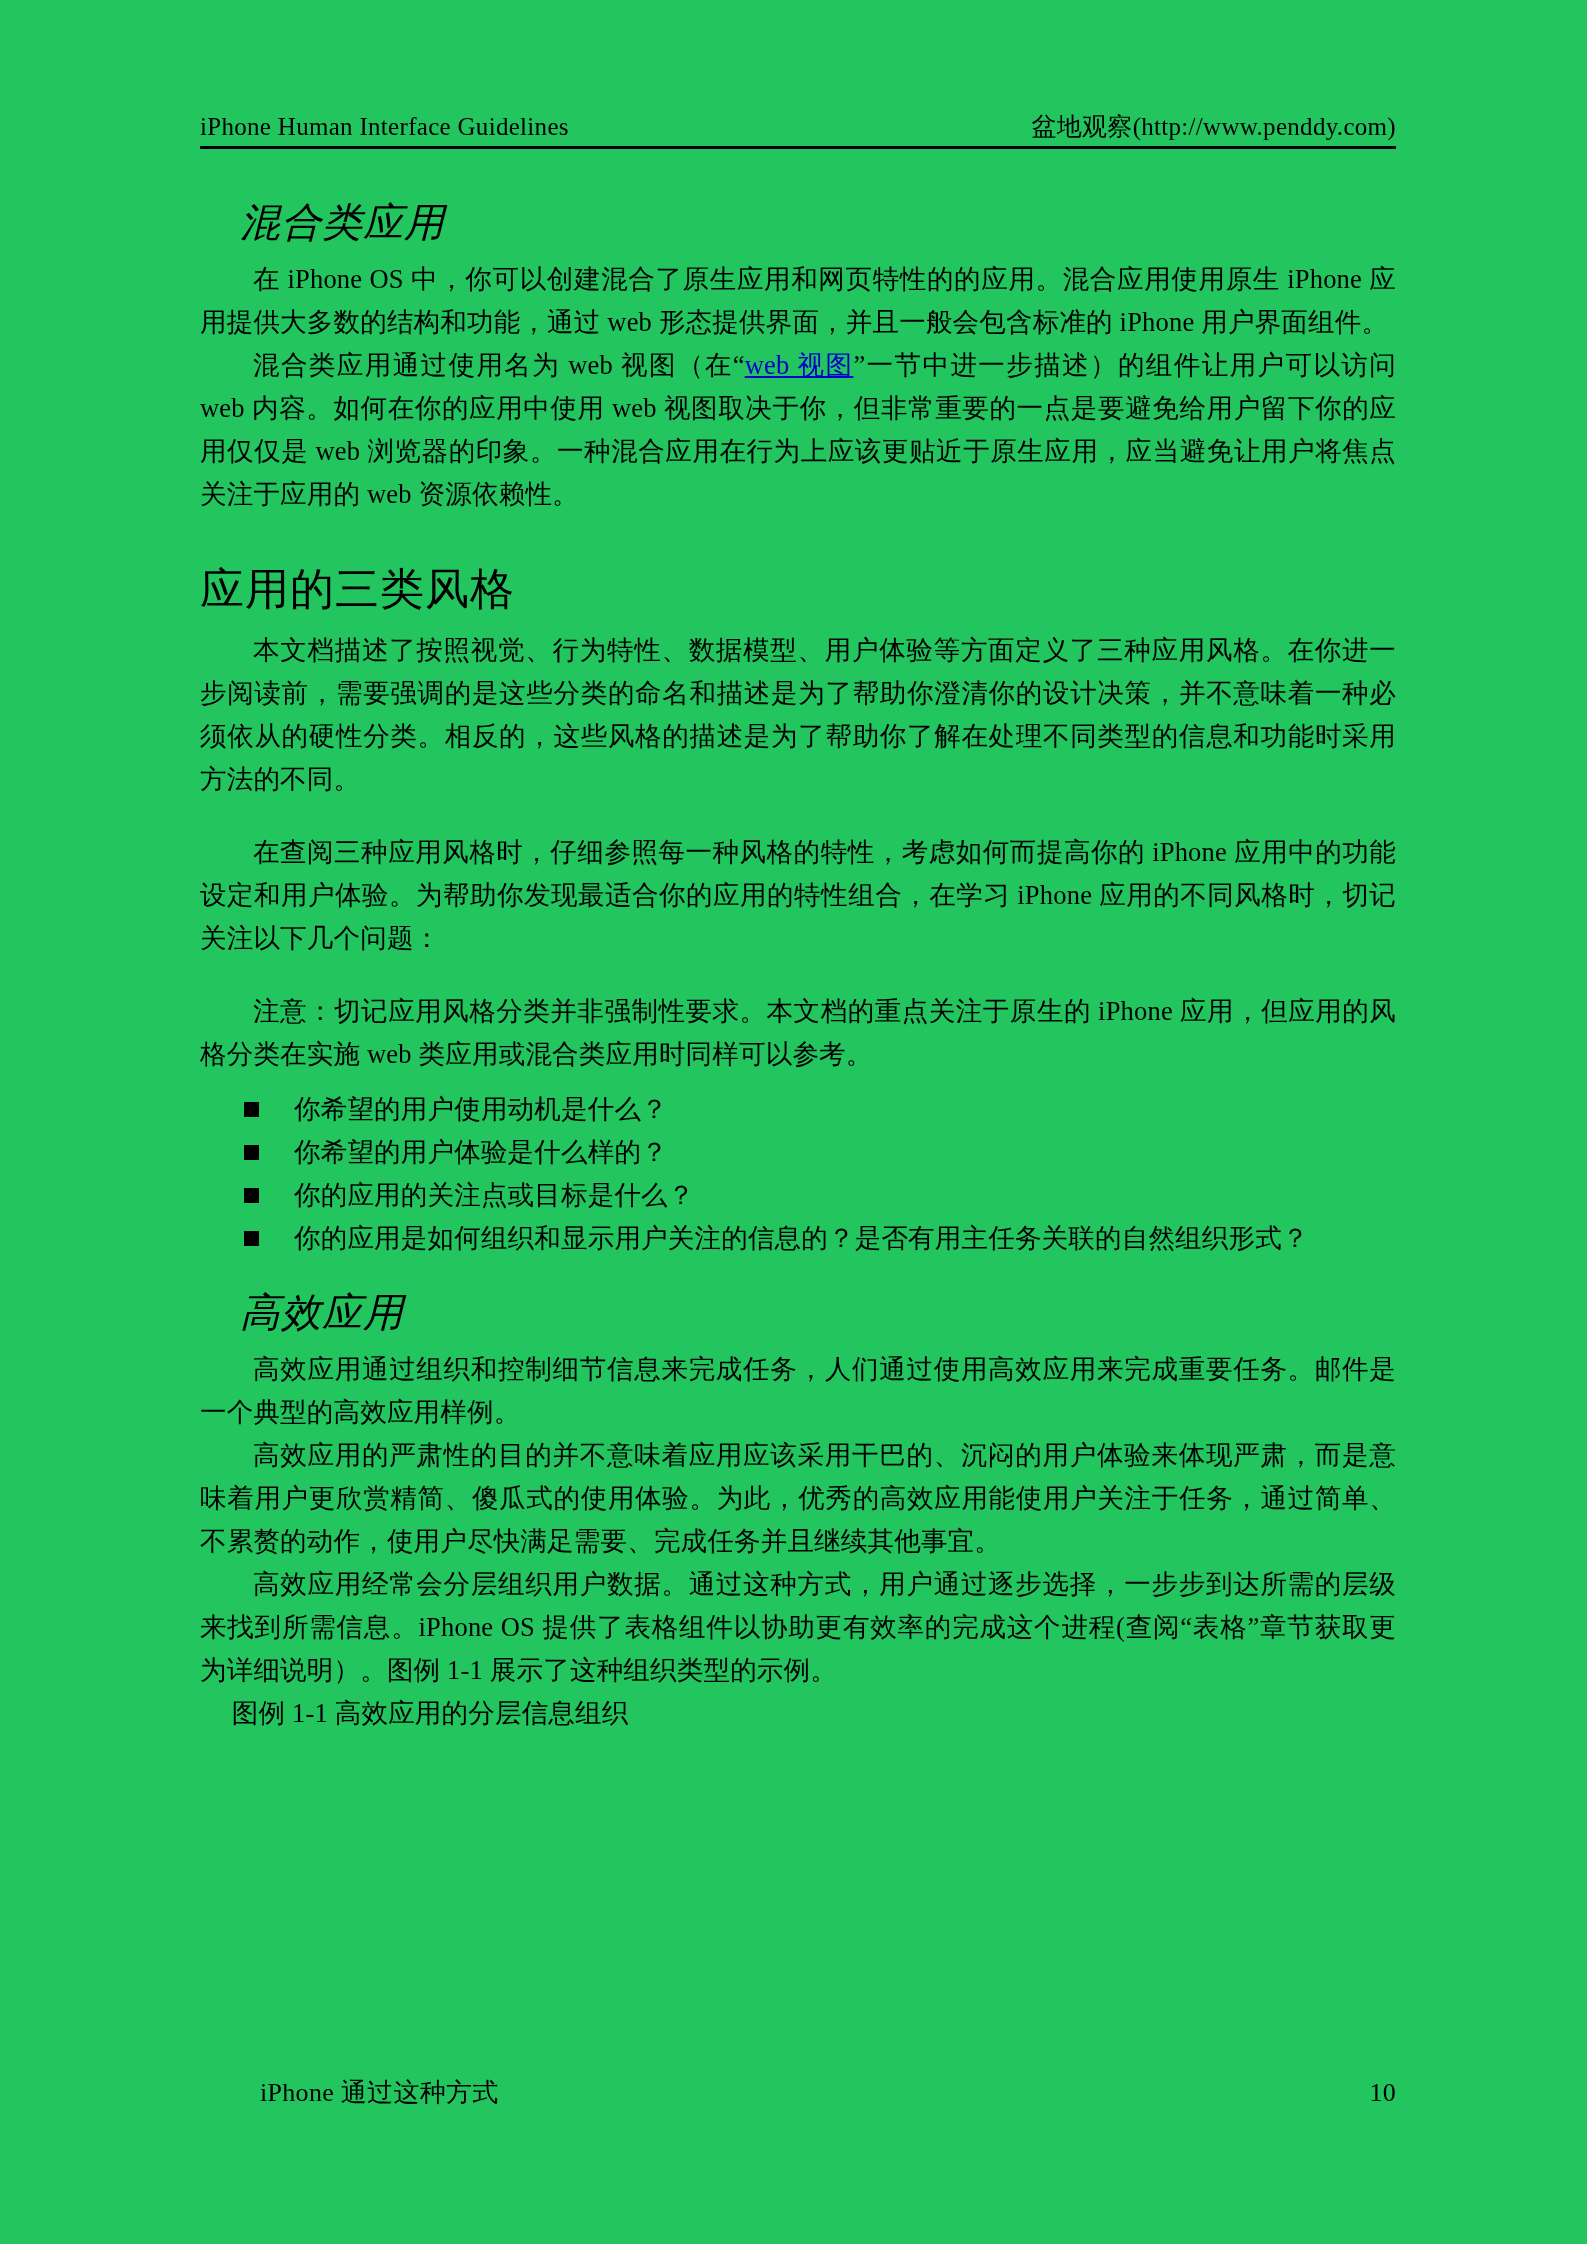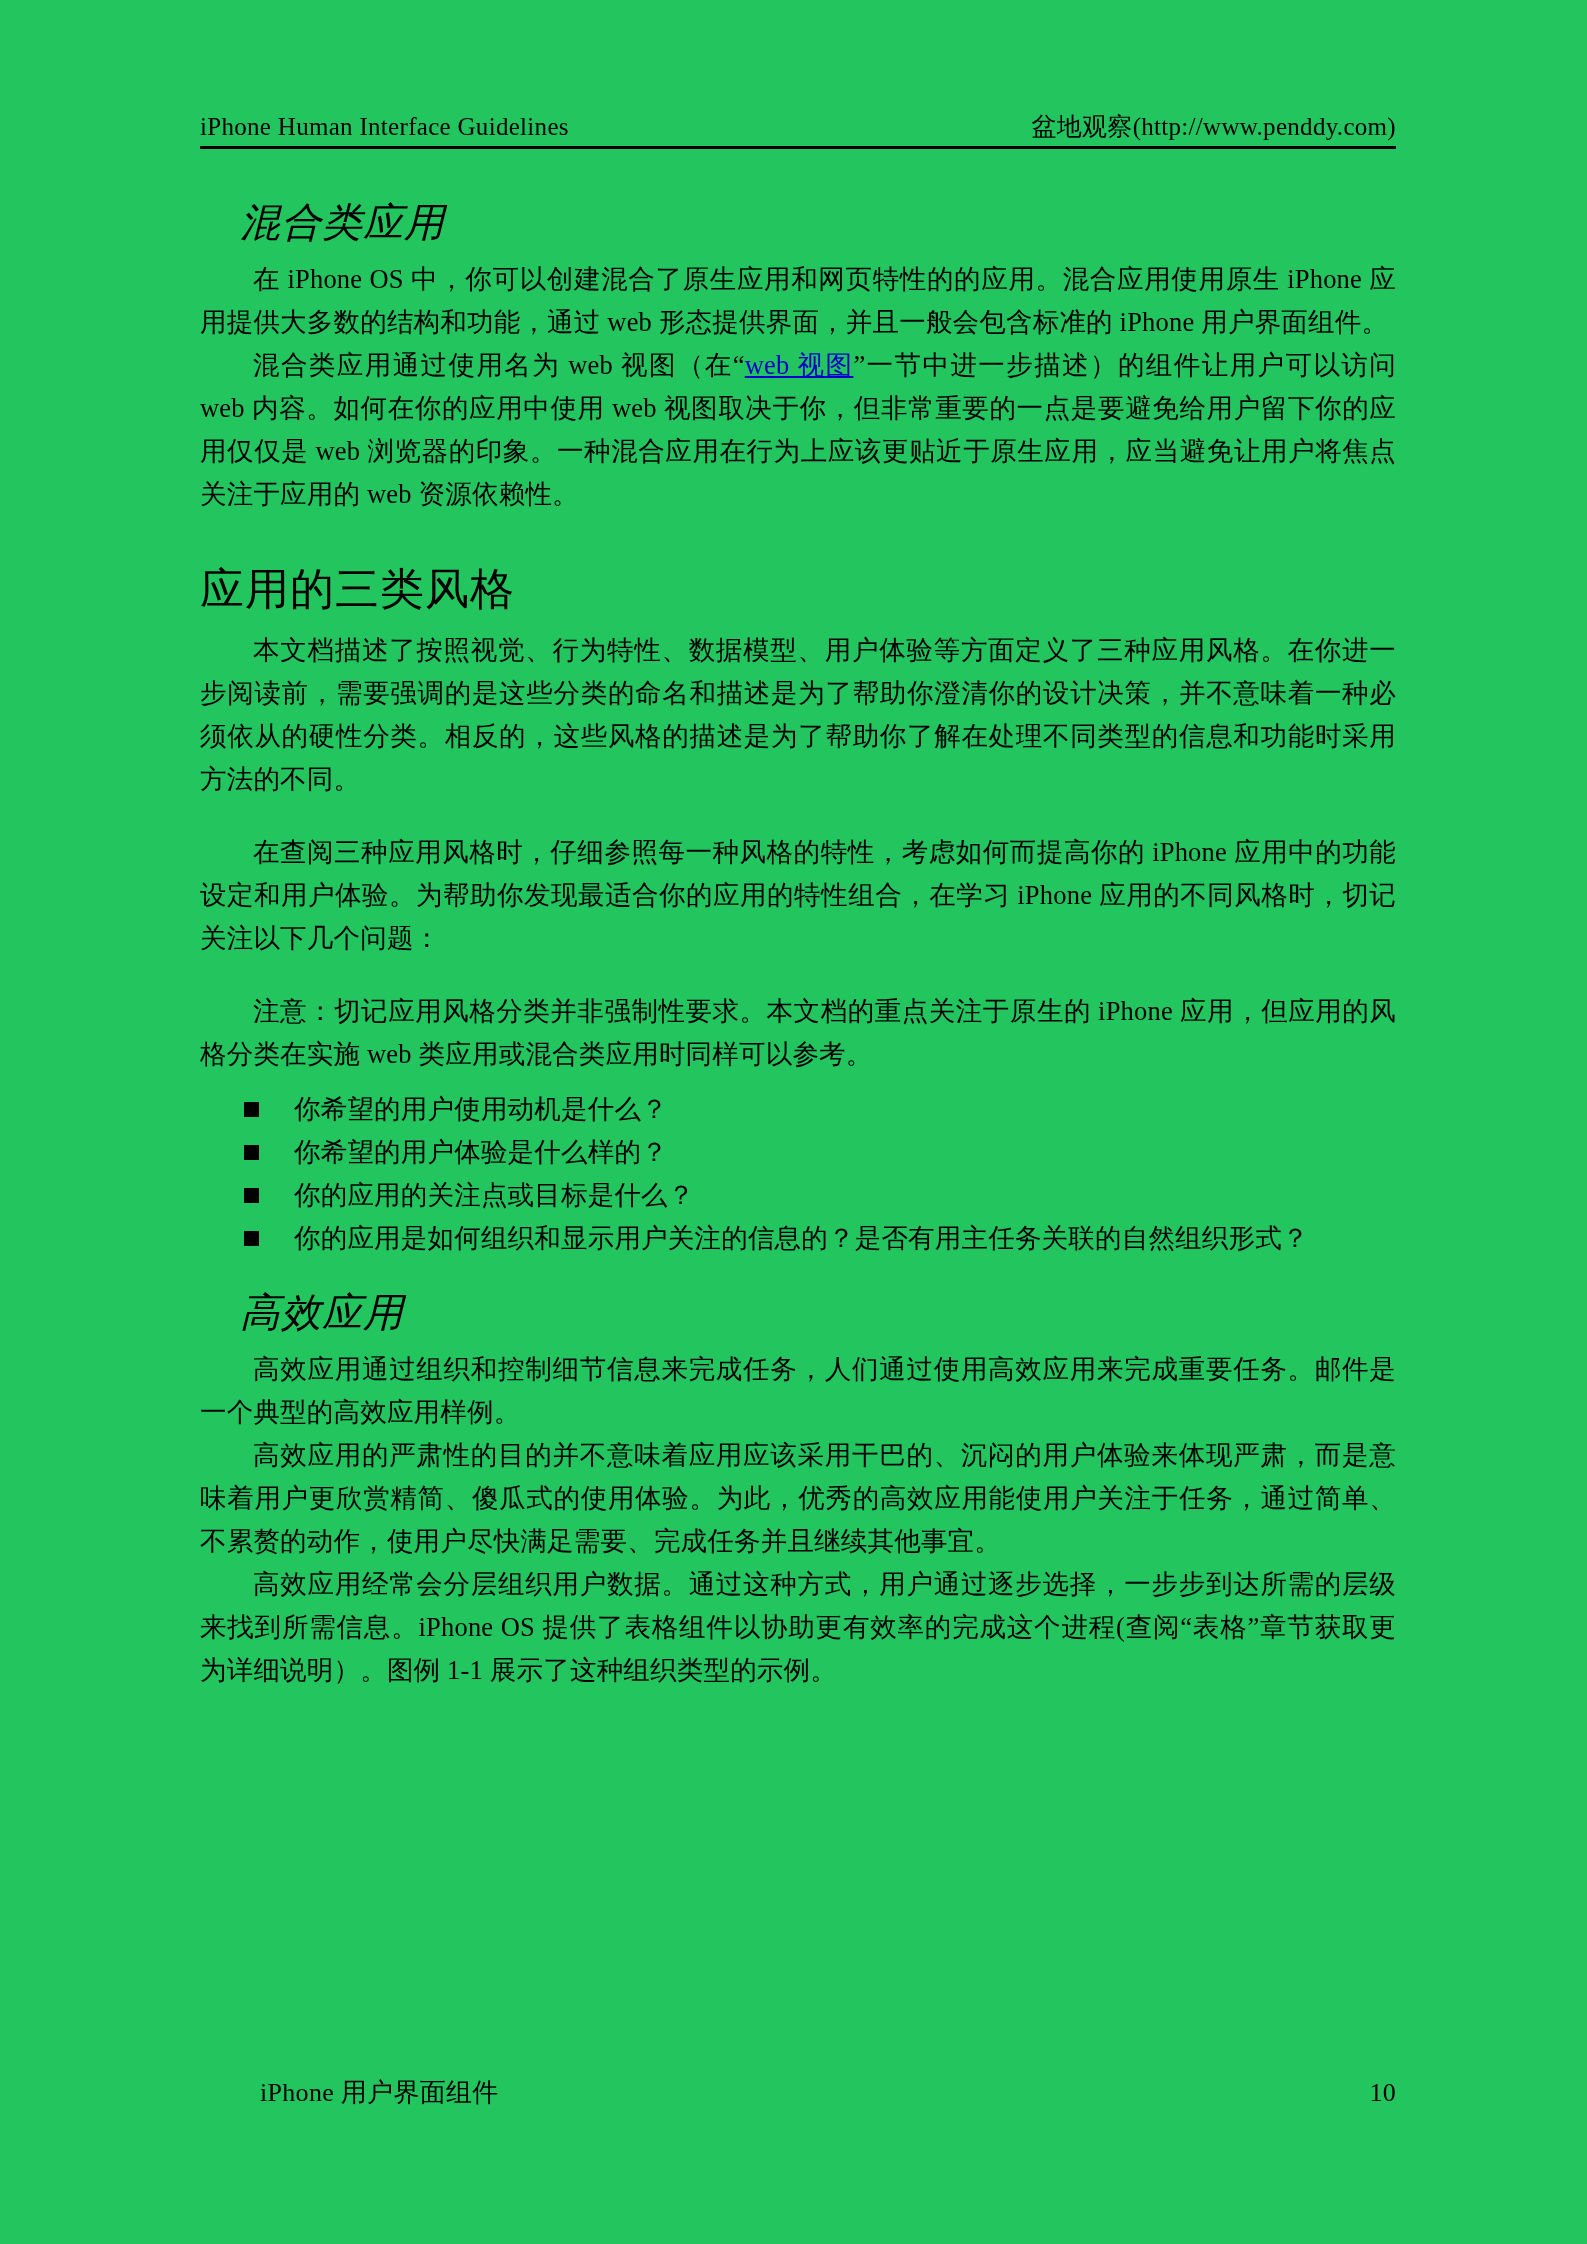--- a/index.html
+++ b/index.html
@@ -187,21 +187,22 @@
     </ul>
 
     <h1 class="sec-italic">高效应用</h1>
 
     <p class="body block">高效应用通过组织和控制细节信息来完成任务，人们通过使用高效应用来完成重要任务。邮件是一个典型的高效应用样例。</p>
 
     <p class="body">高效应用的严肃性的目的并不意味着应用应该采用干巴的、沉闷的用户体验来体现严肃，而是意味着用户更欣赏精简、傻瓜式的使用体验。为此，优秀的高效应用能使用户关注于任务，通过简单、不累赘的动作，使用户尽快满足需要、完成任务并且继续其他事宜。</p>
 
     <p class="body">高效应用经常会分层组织用户数据。通过这种方式，用户通过逐步选择，一步步到达所需的层级来找到所需信息。iPhone OS 提供了表格组件以协助更有效率的完成这个进程(查阅“表格”章节获取更为详细说明）。图例 1-1 展示了这种组织类型的示例。</p>
 
+    <p class="caption">图例 1-1 高效应用的分层信息组织</p>
 
   </div>
 
   <div class="footer">
-    <span class="footer-left">iPhone 用户界面组件</span>
+    <span class="footer-left">iPhone 通过这种方式</span>
     <span class="footer-right">10</span>
   </div>
 
 </div>
 
 </body></html>

